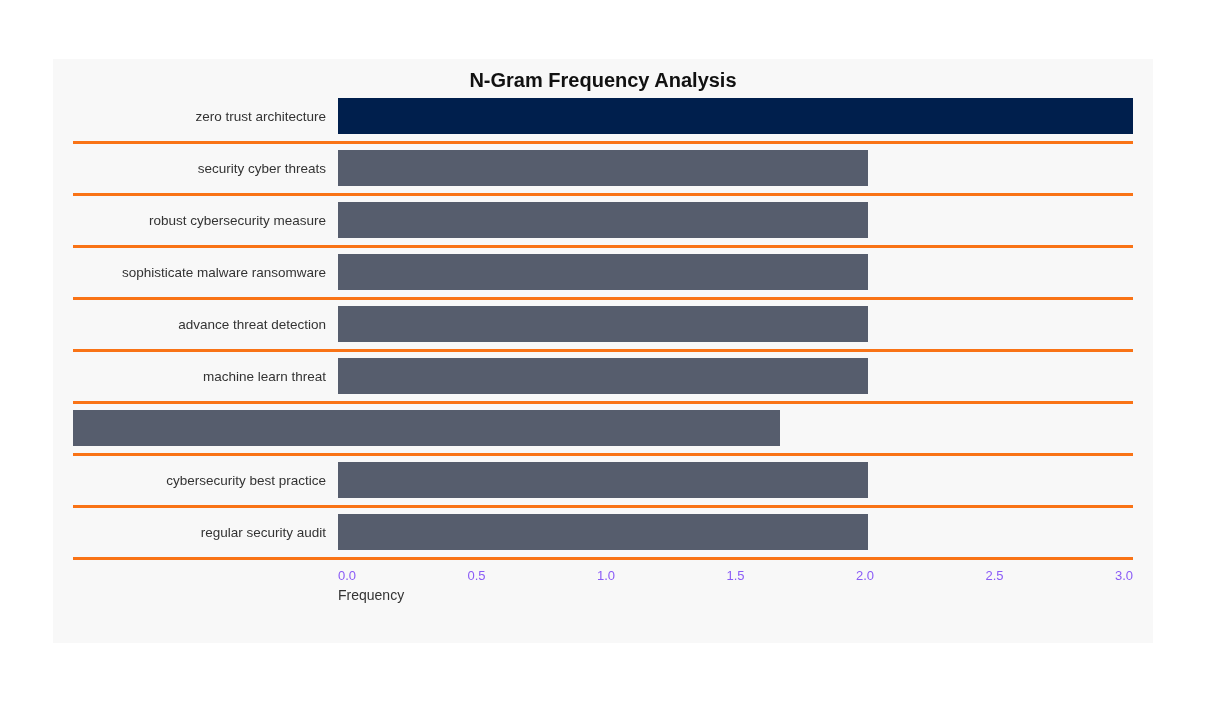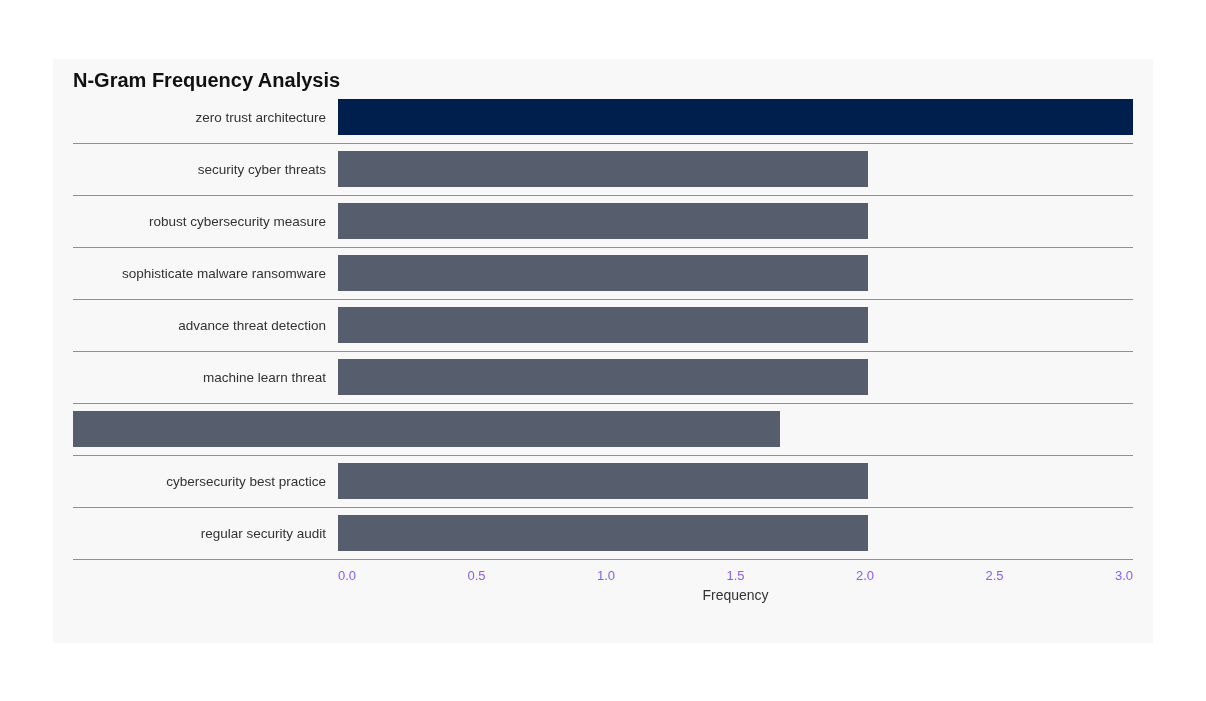--- a/index.html
+++ b/index.html
@@ -12,35 +12,35 @@
       align-items: center;
       justify-content: center;
     }
     .chart-container {
       width: 1100px;
       background: #f8f8f8;
       padding: 10px 20px 40px 20px;
       position: relative;
     }
     .chart-title {
-      text-align: left;
+      text-align: center;
       font-size: 20px;
       font-weight: bold;
       color: #111;
     }
     .chart-area {
       display: flex;
       flex-direction: column;
       gap: 0px;
     }
     .bar-row {
       display: flex;
       align-items: center;
       height: 52px;
-      border-bottom: 1px solid #f97316;
+      border-bottom: 3px solid #f97316;
     }
     .bar-label {
       width: 265px;
       text-align: right;
       padding-right: 12px;
       font-size: 13.5px;
       color: #333;
       flex-shrink: 0;
     }
     .bar-track {
@@ -68,21 +68,20 @@
       display: flex;
       width: 100%;
       justify-content: space-between;
     }
     .x-tick {
       font-size: 13px;
       color: #8b5cf6;
       text-align: center;
     }
     .x-title {
-      text-align: center;
       margin-left: 265px;
       font-size: 14px;
       color: #333;
       margin-top: 4px;
     }
   </style>
 </head>
 <body>
 
 <div class="chart-container">

